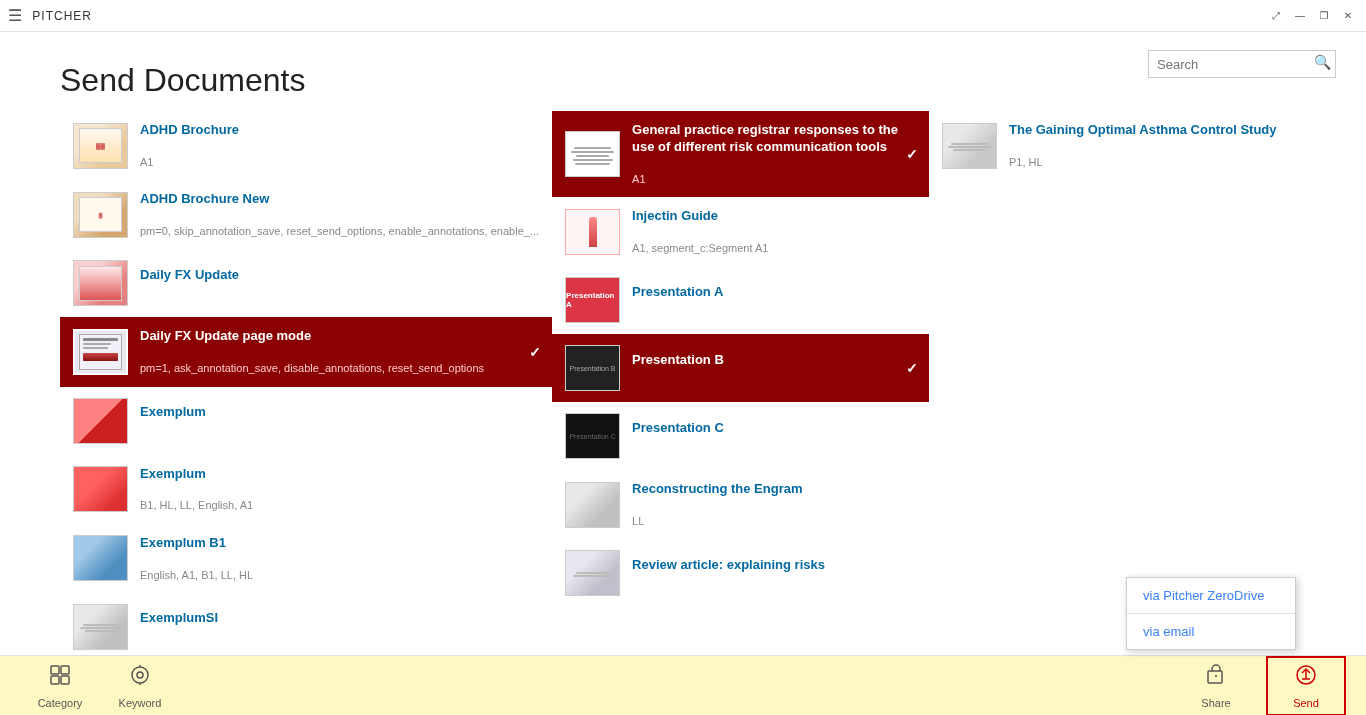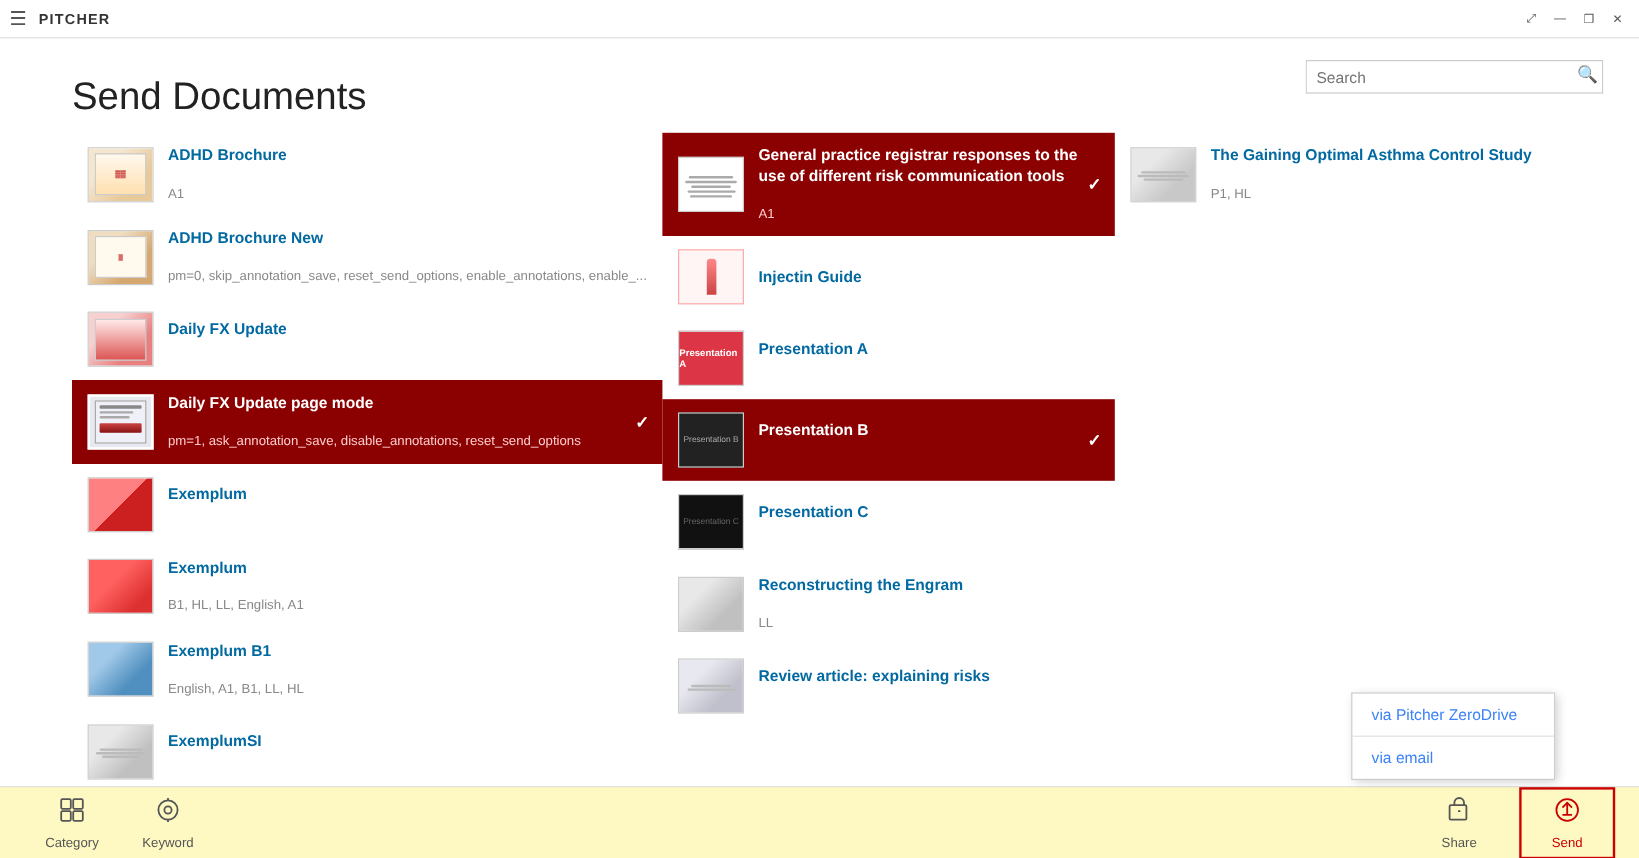--- a/index.html
+++ b/index.html
@@ -9,40 +9,40 @@
     .title-bar {
       background: #fff;
       border-bottom: 1px solid #e0e0e0;
       height: 32px;
       display: flex;
       align-items: center;
       padding: 0 8px;
       justify-content: space-between;
     }
     .title-bar-left { display: flex; align-items: center; gap: 10px; }
-    .title-bar-title { font-size: 12px; color: #333; font-weight: 700; letter-spacing: 1px; }
+    .title-bar-title { font-size: 12px; color: #333; font-weight: 400; letter-spacing: 1px; }
     .title-bar-controls { display: flex; gap: 4px; }
     .title-bar-btn { width: 20px; height: 20px; display: flex; align-items: center; justify-content: center; font-size: 10px; cursor: pointer; color: #555; }
 
     
     .main-content {
       padding: 30px 60px 80px 60px;
       height: calc(715px - 32px - 60px);
       overflow-y: auto;
     }
     .page-title { font-size: 32px; font-weight: 300; color: #222; margin-bottom: 12px; }
 
     
     .search-container {
       position: absolute;
       top: 50px;
       right: 30px;
     }
     .search-input {
-      width: 248px;
+      width: 188px;
       height: 28px;
       border: 1px solid #ccc;
       padding: 0 28px 0 8px;
       font-size: 13px;
       outline: none;
     }
     .search-icon-btn {
       position: absolute;
       right: 4px;
       top: 4px;
@@ -296,20 +296,21 @@
         </div>
         <span class="check-icon">✓</span>
       </div>
 
       <div class="doc-item">
         <div class="doc-thumb" style="background:#fff5f5;border:1px solid #ffaaaa !important;display:flex;align-items:center;justify-content:center;">
           <div style="width:8px;height:30px;background:linear-gradient(180deg,#ff8888,#cc4444);border-radius:3px 3px 0 0;"></div>
         </div>
         <div class="doc-info">
           <div class="doc-name">Injectin Guide</div>
+          <div class="doc-meta">A1, segment_c:Segment A1</div>
         </div>
       </div>
 
       <div class="doc-item">
         <div class="doc-thumb" style="background:#dc3545;display:flex;align-items:center;justify-content:center;">
           <span style="font-size:8px;color:#fff;font-weight:bold;">Presentation A</span>
         </div>
         <div class="doc-info">
           <div class="doc-name">Presentation A</div>
           <div class="doc-meta"></div>

